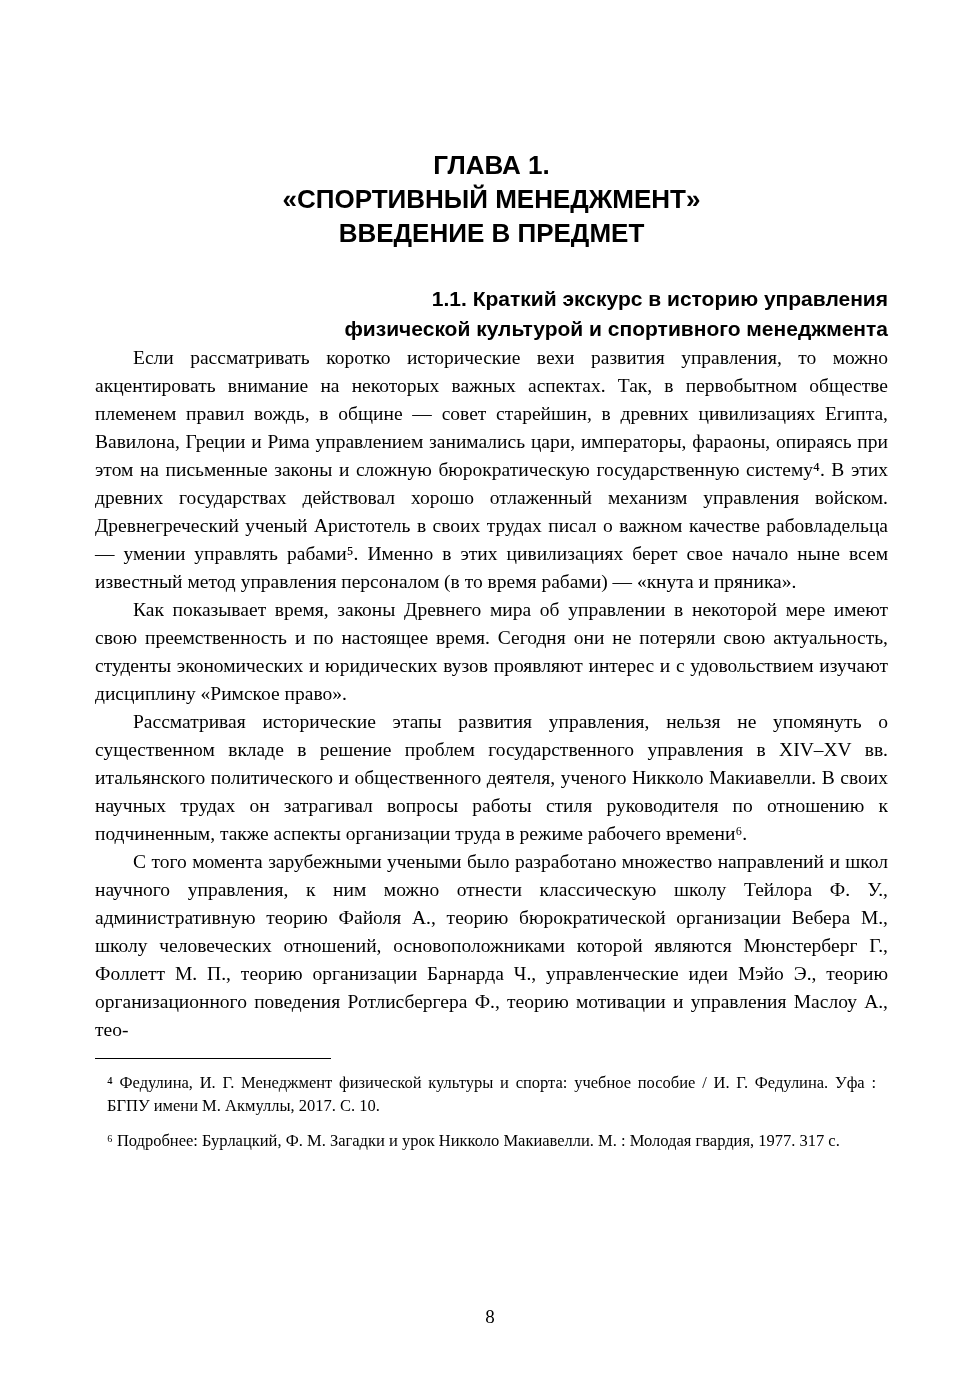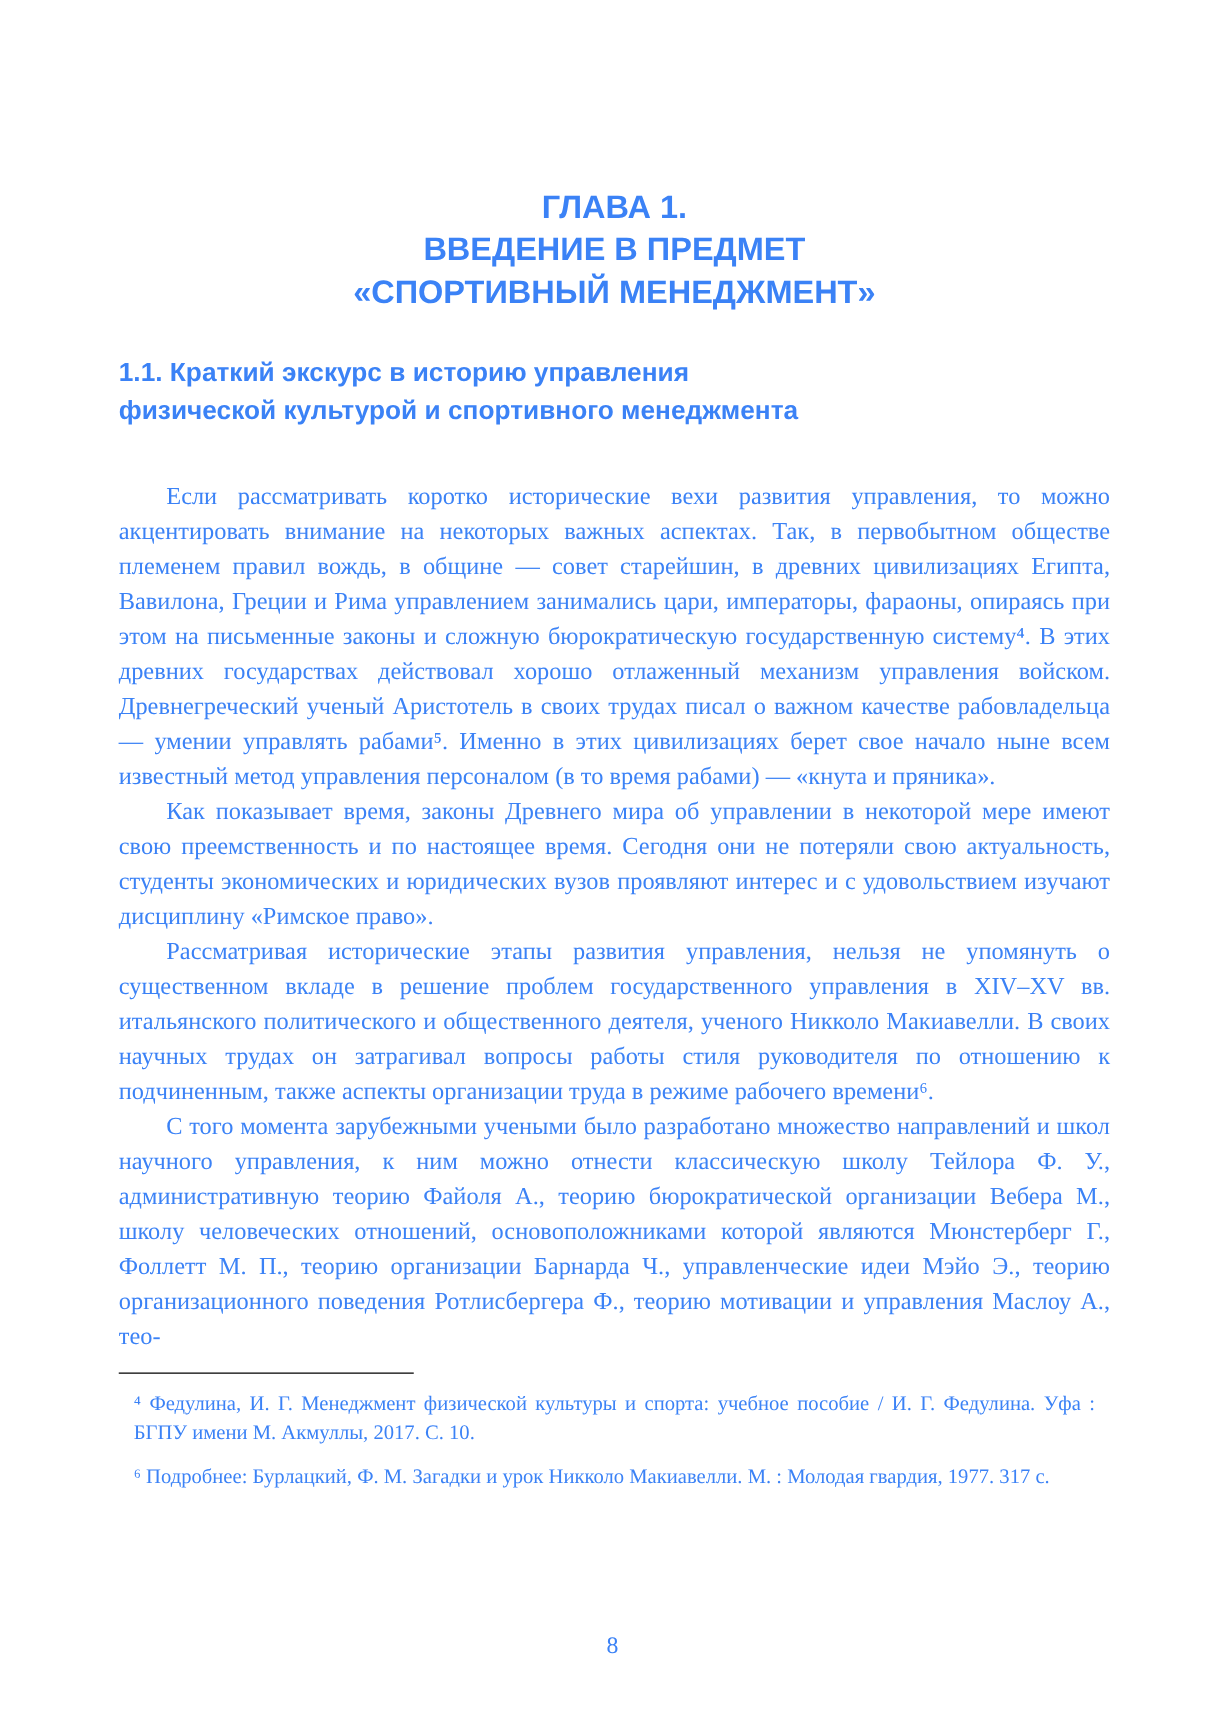--- a/index.html
+++ b/index.html
@@ -5,43 +5,42 @@
   html, body {
     margin: 0;
     padding: 0;
     background: #ffffff;
   }
   .page {
     position: relative;
     width: 980px;
     height: 1386px;
     background: #ffffff;
-    color: #3b82f6;
+    color: #000000;
     box-sizing: border-box;
     padding: 148px 92px 0 95px;
     font-family: "Liberation Serif", "DejaVu Serif", serif;
     overflow: hidden;
   }
   .chapter-title {
     font-family: "Liberation Sans", "DejaVu Sans", sans-serif;
     font-weight: bold;
     font-size: 26px;
     line-height: 34px;
     text-align: center;
   }
   .section-title {
     margin-top: 34px;
     font-family: "Liberation Sans", "DejaVu Sans", sans-serif;
     font-weight: bold;
     font-size: 21px;
     line-height: 30px;
-    text-align: left;
+    text-align: right;
   }
   .body-text {
-    margin-top: 40px;
     font-size: 19.5px;
     line-height: 28px;
     text-align: justify;
   }
   .body-text p {
     margin: 0;
     text-indent: 38px;
   }
   .footnote-rule {
     width: 236px;
@@ -67,22 +66,22 @@
     font-size: 19px;
   }
 </style>
 </head>
 <body>
 
 <div class="page">
 
   <div class="chapter-title">
     <div>ГЛАВА 1.</div>
+    <div>«СПОРТИВНЫЙ МЕНЕДЖМЕНТ»</div>
     <div>ВВЕДЕНИЕ В ПРЕДМЕТ</div>
-    <div>«СПОРТИВНЫЙ МЕНЕДЖМЕНТ»</div>
   </div>
 
   <div class="section-title">
     <div>1.1. Краткий экскурс в историю управления</div>
     <div>физической культурой и спортивного менеджмента</div>
   </div>
 
   <div class="body-text">
     <p>Если рассматривать коротко исторические вехи развития управления, то можно акцентировать внимание на некоторых важных аспектах. Так, в первобытном обществе племенем правил вождь, в общине — совет старейшин, в древних цивилизациях Египта, Вавилона, Греции и Рима управлением занимались цари, императоры, фараоны, опираясь при этом на письменные законы и сложную бюрократическую государственную систему⁴. В этих древних государствах действовал хорошо отлаженный механизм управления войском. Древнегреческий ученый Аристотель в своих трудах писал о важном качестве рабовладельца — умении управлять рабами⁵. Именно в этих цивилизациях берет свое начало ныне всем известный метод управления персоналом (в то время рабами) — «кнута и пряника».</p>
     <p>Как показывает время, законы Древнего мира об управлении в некоторой мере имеют свою преемственность и по настоящее время. Сегодня они не потеряли свою актуальность, студенты экономических и юридических вузов проявляют интерес и с удовольствием изучают дисциплину «Римское право».</p>

